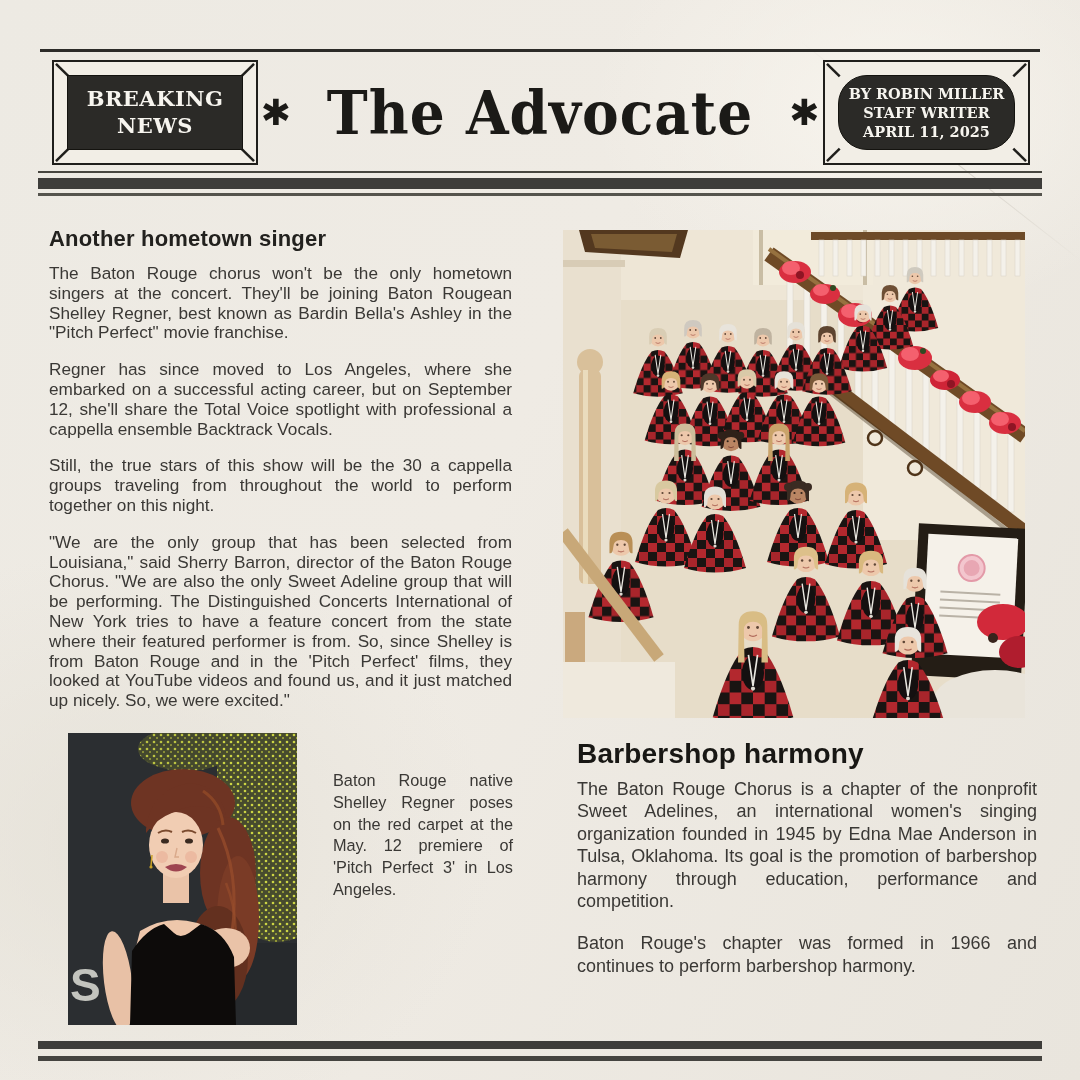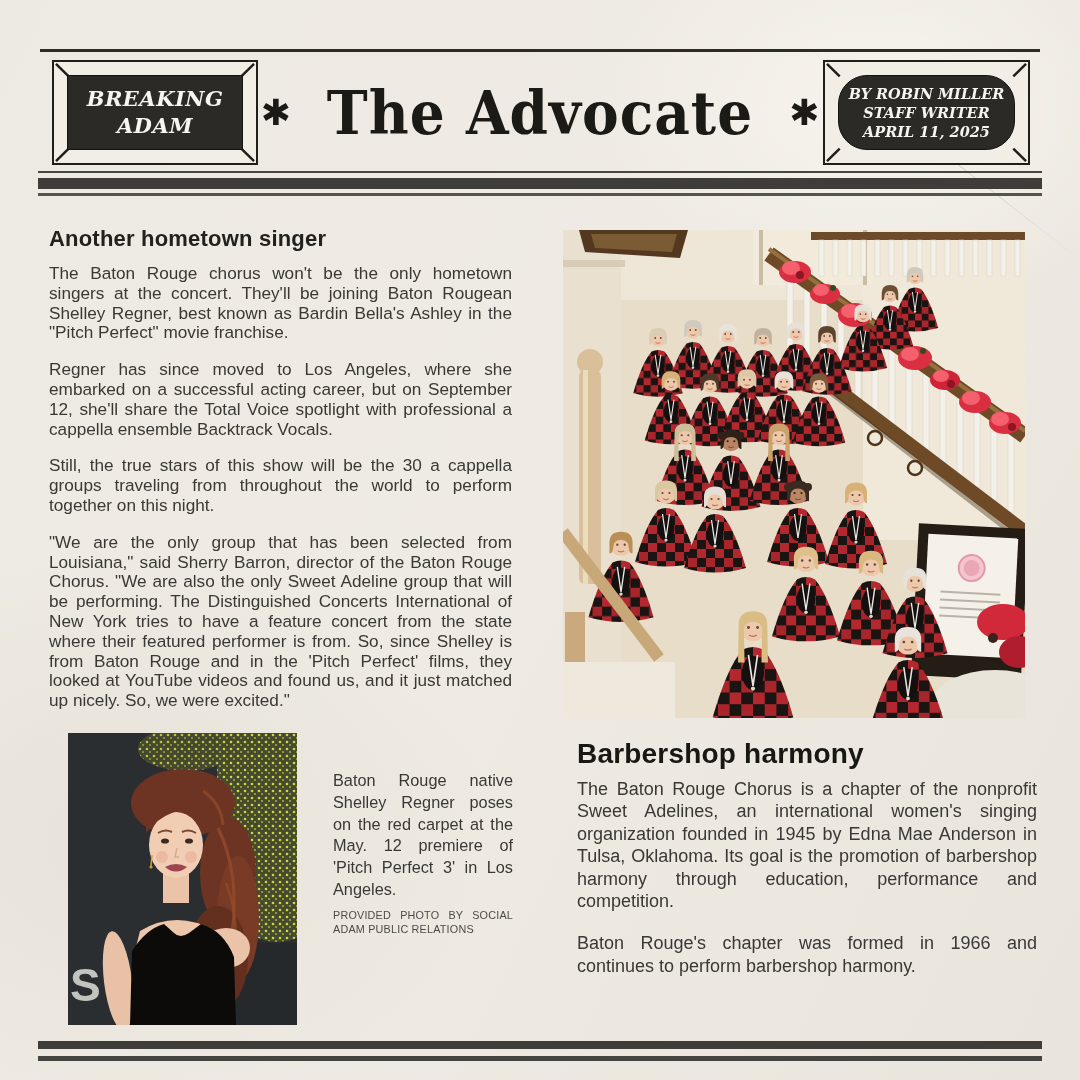--- a/index.html
+++ b/index.html
@@ -22,21 +22,21 @@
   #foot-a{top:1041px;height:8px;background:#3e3d3a;}
   #foot-b{top:1056px;height:5px;background:#454440;}
 
   .badge{position:absolute;top:60px;height:105px;border:2px solid #1f1e1b;
     background:#f2eee6;box-sizing:border-box;}
   #badge-breaking{left:52px;width:206px;}
   #badge-byline{left:823px;width:207px;}
   .badge-inner{position:absolute;left:13px;right:13px;top:13px;bottom:13px;
     background:#2b2a27;border:1px solid #14130f;display:flex;flex-direction:column;
     align-items:center;justify-content:center;text-align:center;color:#f7f5ef;
-    font-family:"DejaVu Serif","Liberation Serif",serif;font-style:italic;font-weight:bold;}
+    font-family:"DejaVu Serif","Liberation Serif",serif;font-weight:bold;}
   #badge-breaking .badge-inner{font-size:21px;line-height:1.25;letter-spacing:.5px;}
   #badge-byline .badge-inner{font-size:14.5px;line-height:1.32;border-radius:29px;}
   .badge-corners{position:absolute;left:0;top:0;width:100%;height:100%;}
 
   .masthead{position:absolute;left:270px;top:62px;width:540px;height:100px;
     display:flex;align-items:center;justify-content:center;gap:36px;}
   .mast-star{font-family:"DejaVu Sans",sans-serif;font-size:36px;color:#1b1a17;}
   .mast-title{font-family:"DejaVu Serif","Liberation Serif",serif;font-weight:bold;
     font-size:55px;letter-spacing:1px;color:#1b1a17;white-space:nowrap;
     transform:scaleY(1.08);}
@@ -71,21 +71,21 @@
 
   <div class="badge" id="badge-breaking">
     <svg class="badge-corners" viewBox="0 0 206 105" preserveAspectRatio="none">
       <line x1="2" y1="2" x2="15" y2="15" stroke="#1f1e1b" stroke-width="2.5"></line>
       <line x1="204" y1="2" x2="191" y2="15" stroke="#1f1e1b" stroke-width="2.5"></line>
       <line x1="2" y1="103" x2="15" y2="90" stroke="#1f1e1b" stroke-width="2.5"></line>
       <line x1="204" y1="103" x2="191" y2="90" stroke="#1f1e1b" stroke-width="2.5"></line>
     </svg>
     <div class="badge-inner">
       <span>BREAKING</span>
-      <span>ADAM</span>
+      <span>NEWS</span>
     </div>
   </div>
 
   <div class="masthead">
     <span class="mast-star">✱</span>
     <span class="mast-title">The Advocate</span>
     <span class="mast-star">✱</span>
   </div>
 
   <div class="badge" id="badge-byline">
@@ -360,19 +360,18 @@
     <path d="M135,58 Q153,70 155,92" stroke="#8a4526" stroke-width="3" fill="none"></path>
 
     <line x1="84" y1="122" x2="83" y2="133" stroke="#c9a227" stroke-width="1.5"></line>
     <circle cx="83" cy="134" r="1.6" fill="#c9a227"></circle>
 
     <text x="2" y="268" font-family="Liberation Sans, sans-serif" font-size="46" font-weight="bold" fill="#d4d5ce" opacity="0.9">S</text>
   </svg>
 
   <div class="caption-block">
     <p class="caption">Baton Rouge native Shelley Regner poses on the red carpet at the May. 12 premiere of 'Pitch Perfect 3' in Los Angeles.</p>
-    <p class="credit">PROVIDED PHOTO BY SOCIAL ADAM PUBLIC RELATIONS</p>
   </div>
 
   <div class="rule" id="foot-a"></div>
   <div class="rule" id="foot-b"></div>
 
 </div>
 
 </body></html>

